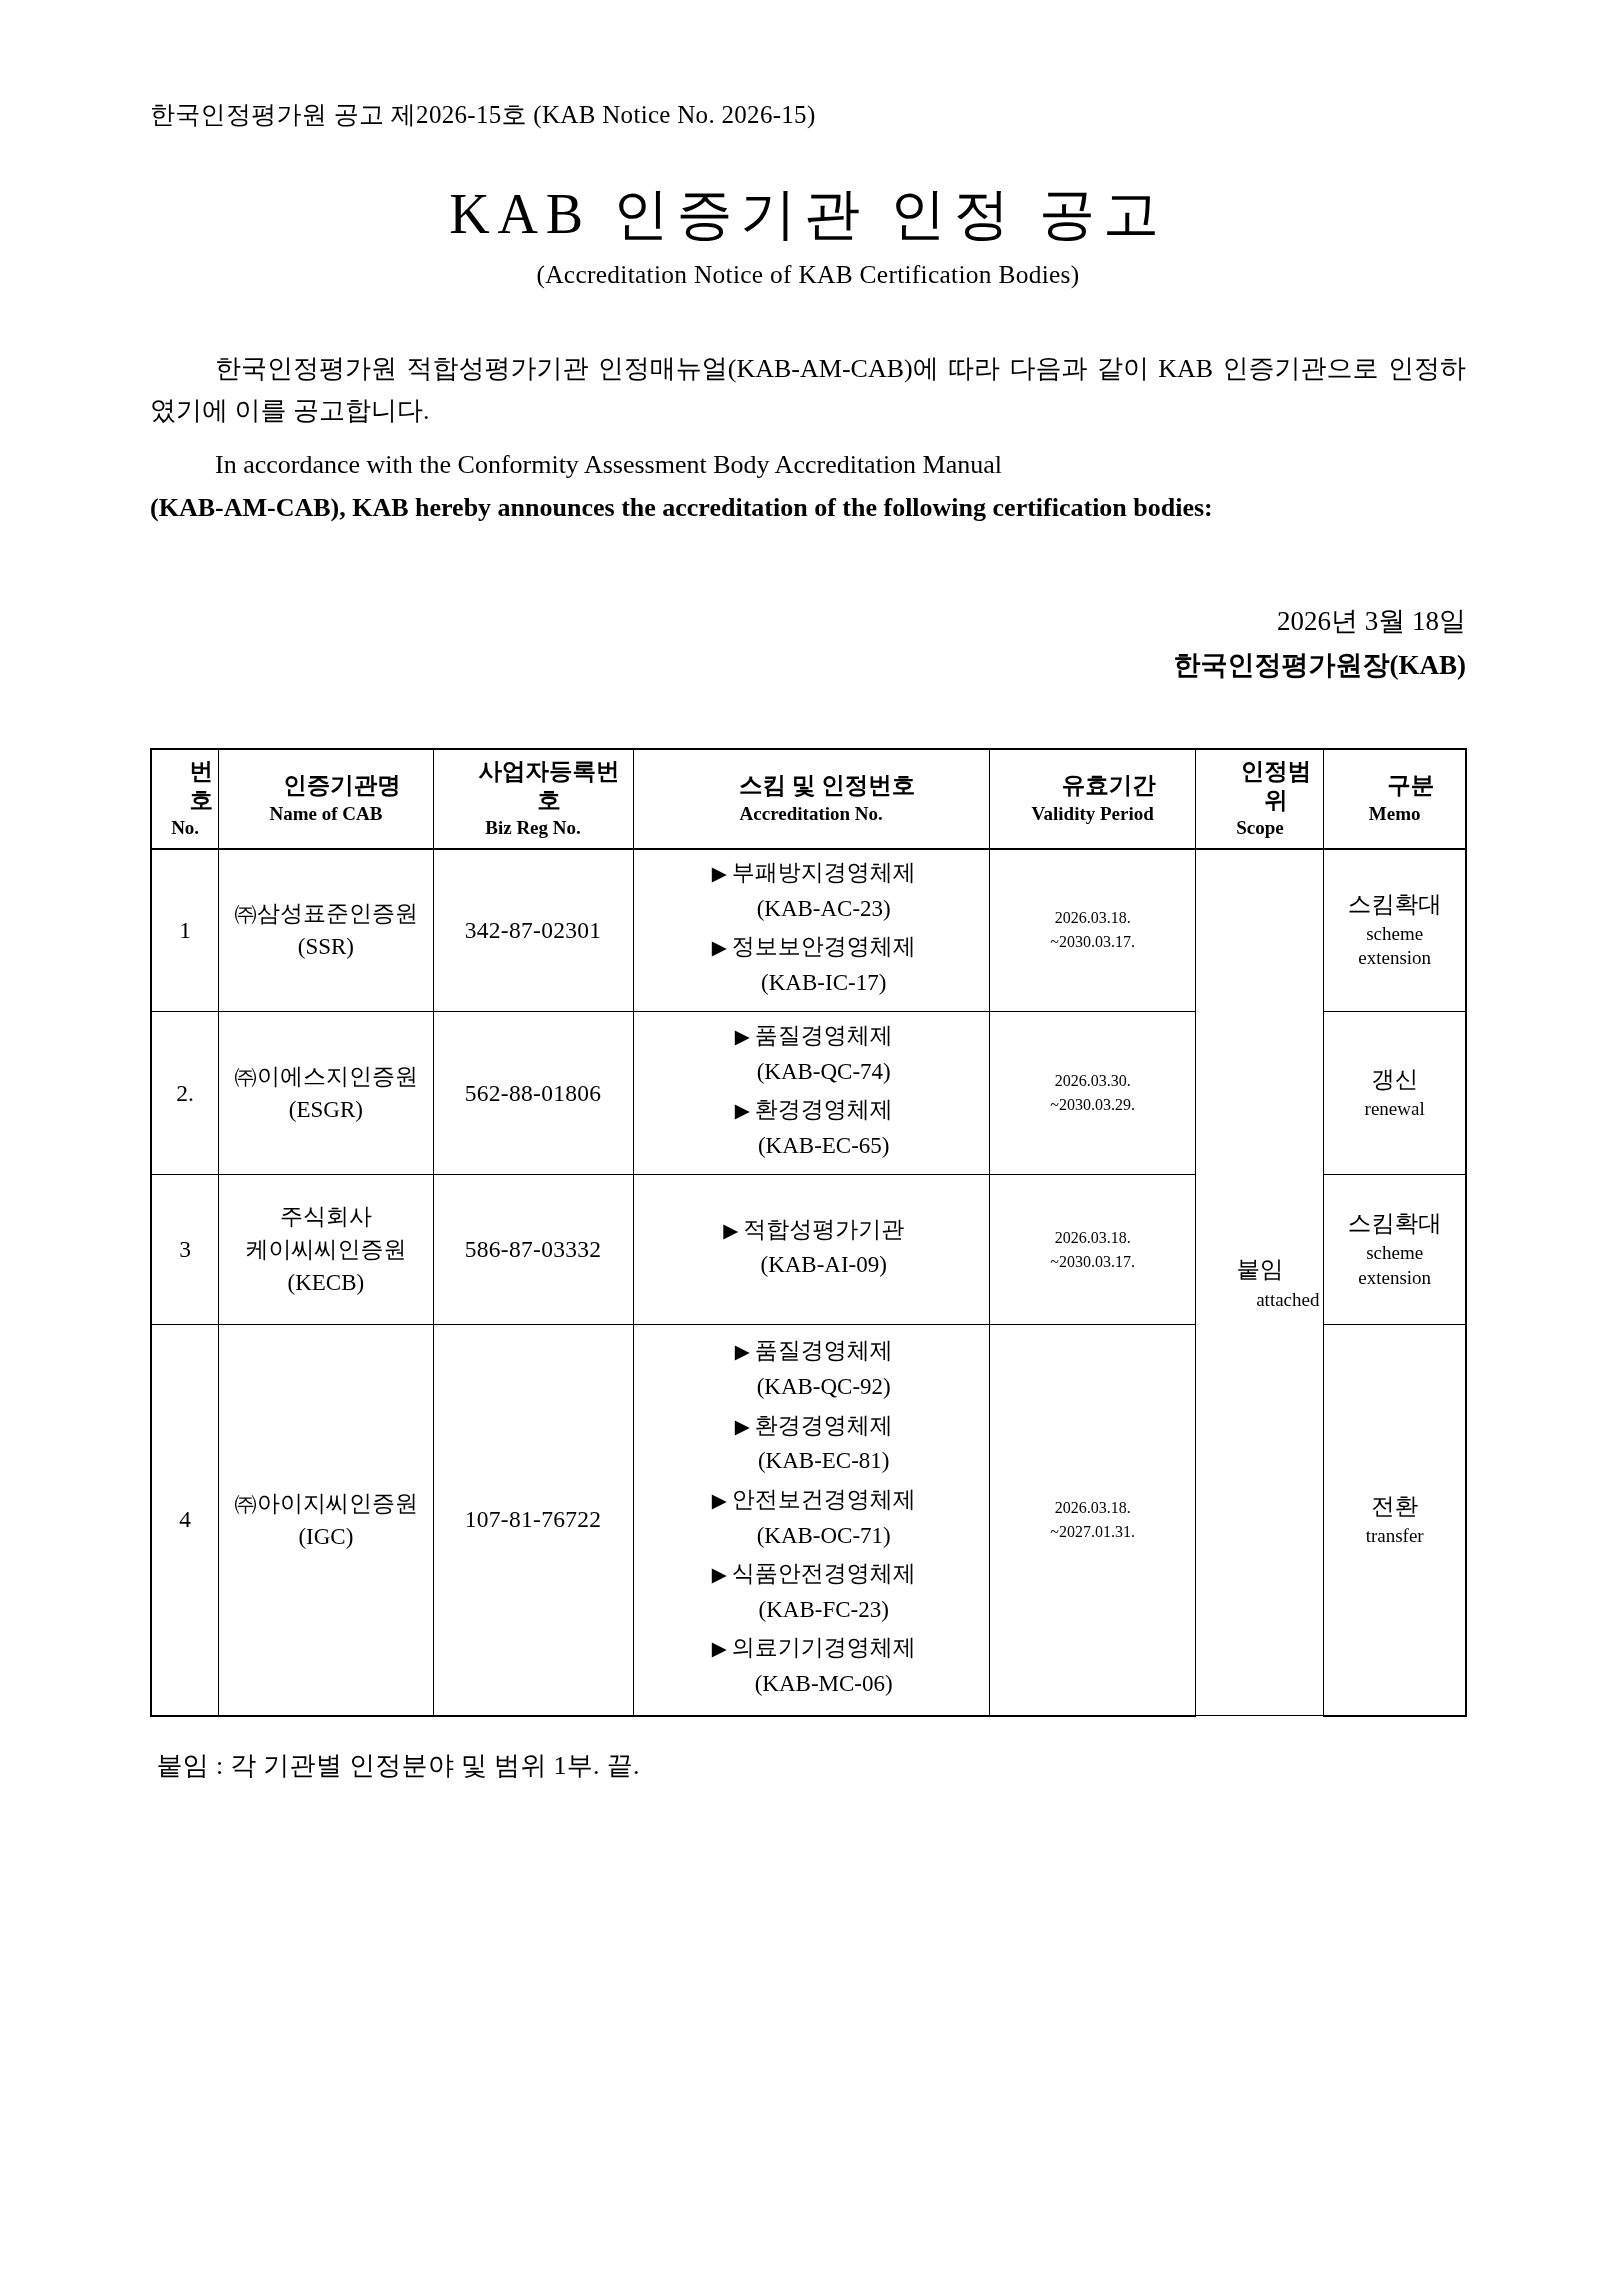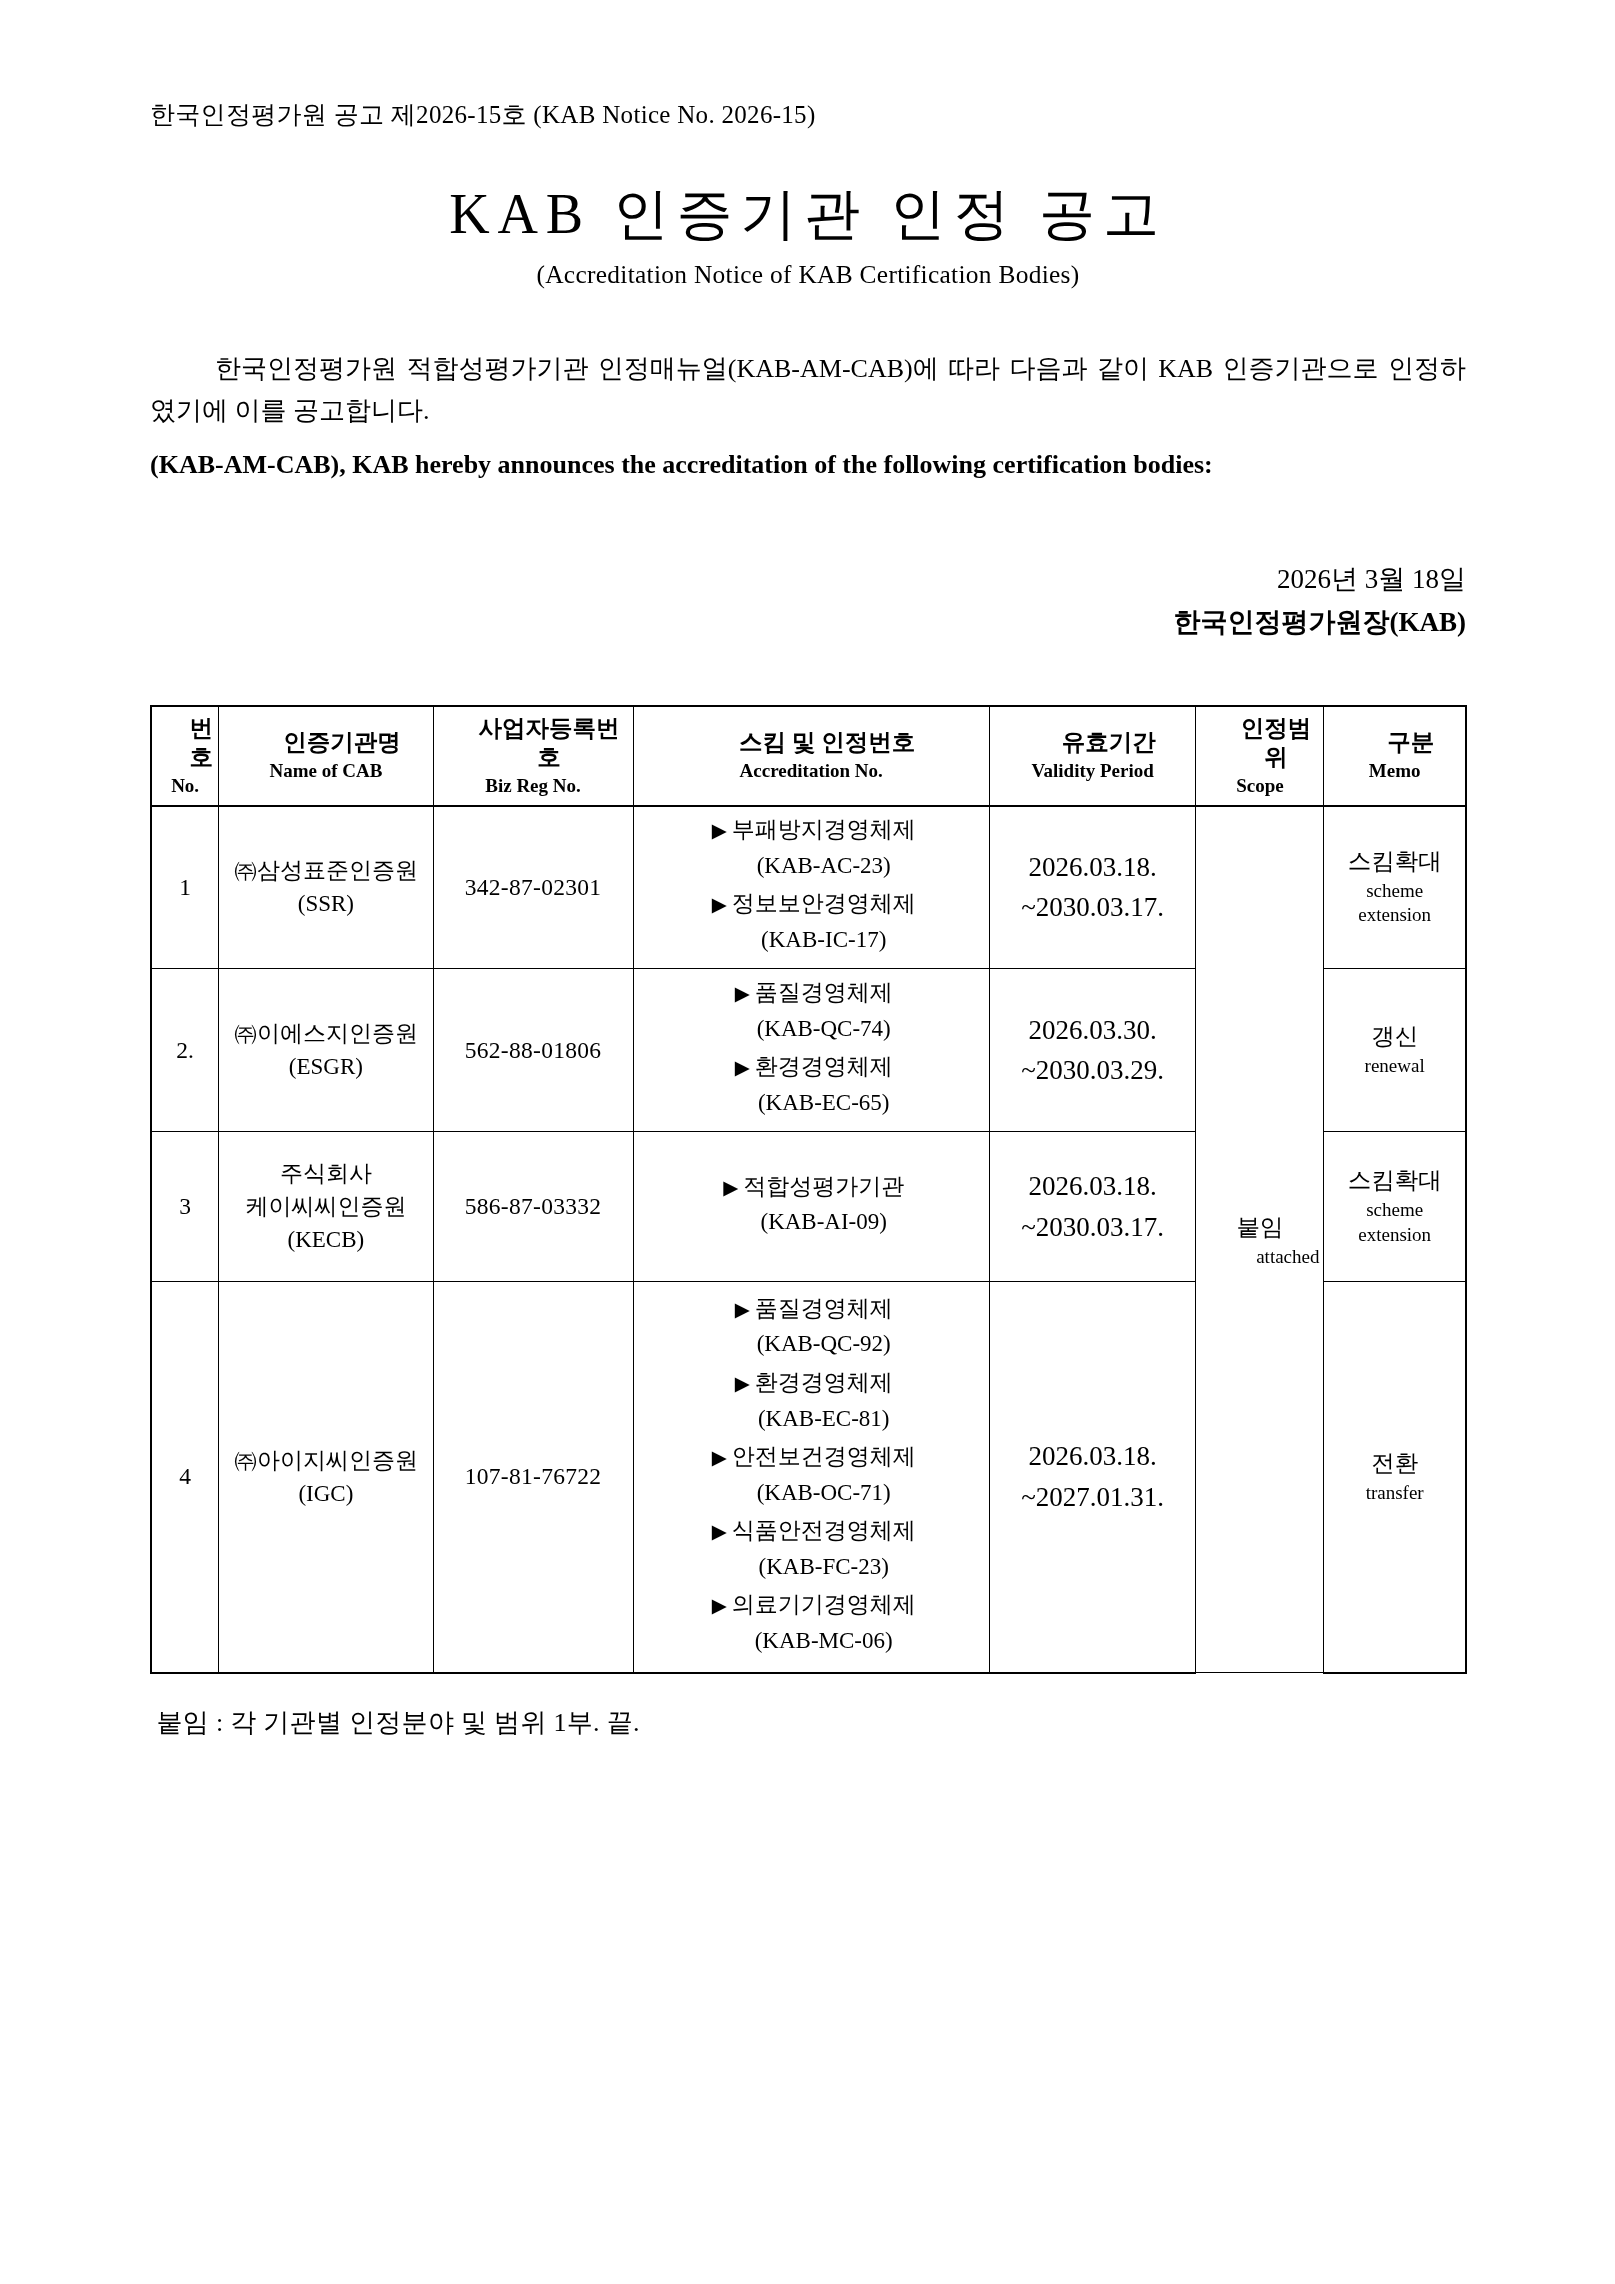--- a/index.html
+++ b/index.html
@@ -145,21 +145,21 @@
     display: inline-block;
     width: 25px;
     font-size: 19.6px;
   }
   .scheme-code {
     display: block;
     padding-left: 25px;
     margin-bottom: 3.9px;
   }
   .cell-validity {
-    font-size: 27px;
+    font-size: 16px;
     line-height: 1.5;
     margin-left: 40px;
   }
   .cell-scope-ko {
     font-size: 23.5px;
     display: block;
   }
   .cell-scope-en {
     font-size: 19px;
     display: block;
@@ -190,20 +190,23 @@
 <div class="page">
 
   <div class="doc-number">한국인정평가원 공고 제2026-15호 (KAB Notice No. 2026-15)</div>
 
   <h1 class="title">KAB 인증기관 인정 공고</h1>
   <div class="subtitle">(Accreditation Notice of KAB Certification Bodies)</div>
 
   <p class="para"><span class="indent"></span><span>한국인정평가원 적합성평가기관 인정매뉴얼(KAB-AM-CAB)에 따라 다음과 같이 KAB 인증기관으로 인정하였기에 이를 공고합니다.</span></p>
 
   <div class="para-en">
+    <div class="para-en-line1">
+        <span>In accordance with the Conformity Assessment Body Accreditation Manual</span>
+      </div>
     <div class="para-en-line2">
         <span>(KAB-AM-CAB), KAB hereby announces the accreditation of the following certification bodies:</span>
       </div>
   </div>
 
   <div class="date-block">2026년 3월 18일</div>
   <div class="issuer">한국인정평가원장(KAB)</div>
 
   <table class="main">
     <colgroup>

